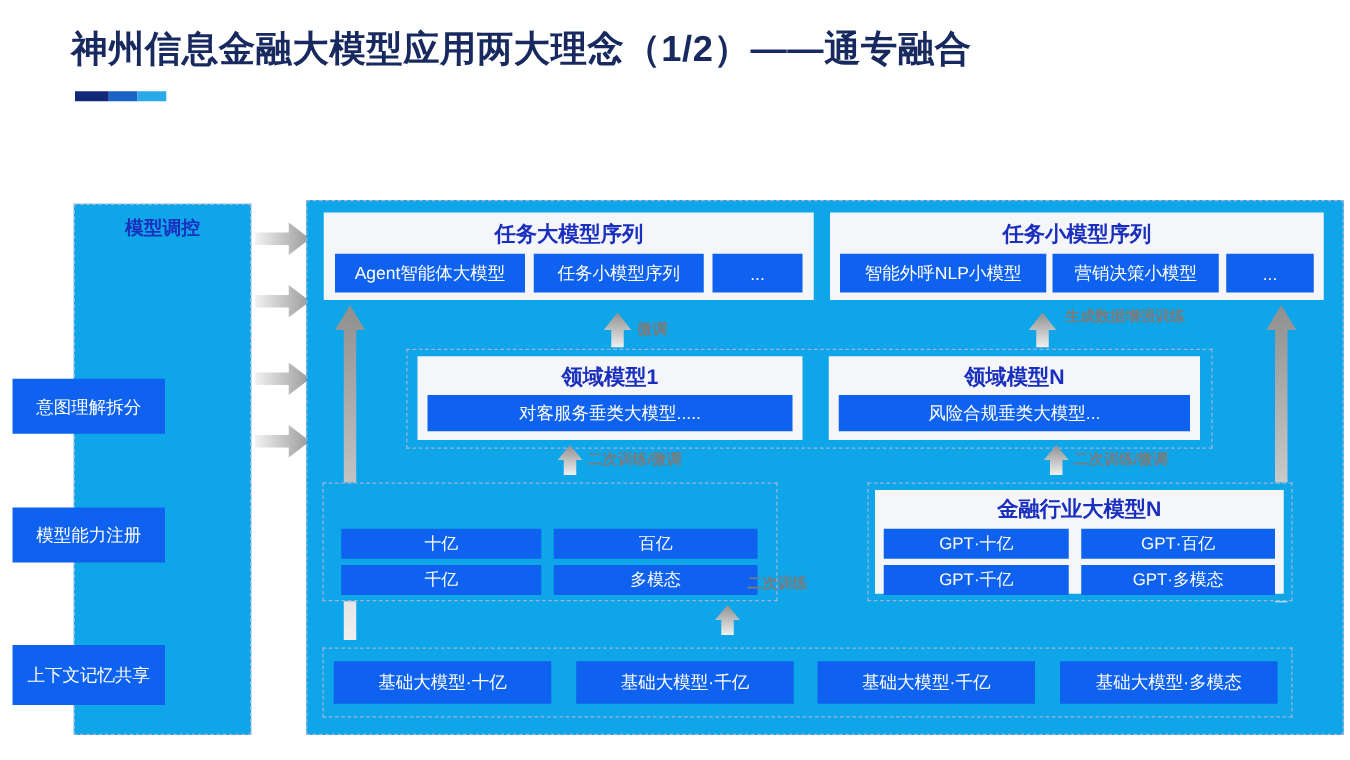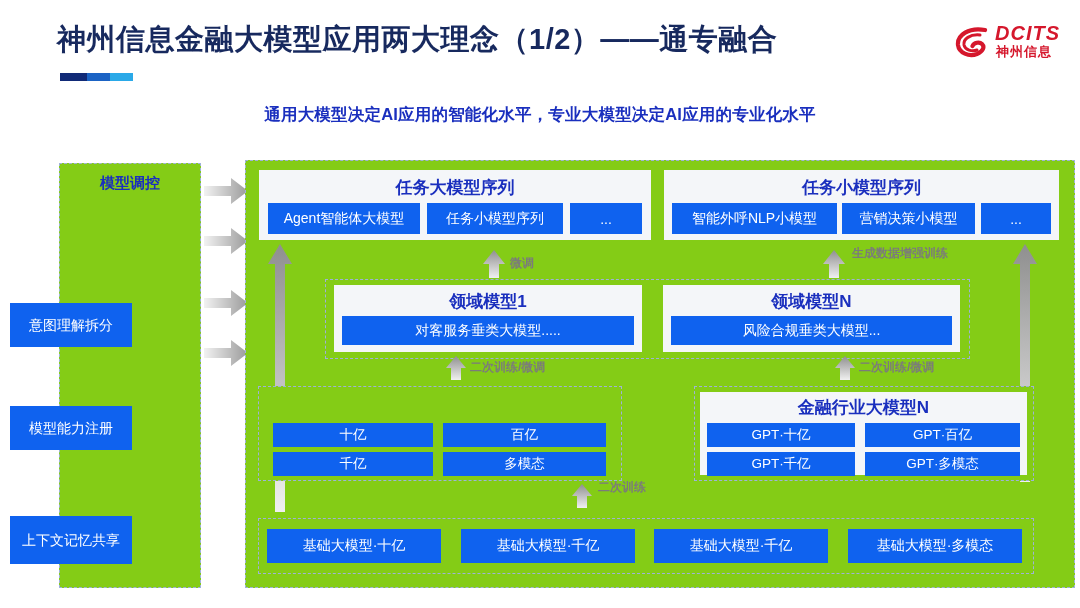--- a/index.html
+++ b/index.html
@@ -45,21 +45,21 @@
   .logo .cn{
     position:absolute;left:41px;top:23px;
     font-size:13px;font-weight:bold;color:#d5172c;
     letter-spacing:1px;line-height:14px;
   }
 
   
   .dashed{
     position:absolute;
     border:1px dashed #9fb2d8;
-    background:#84cc16;
+    background:#0ea5e9;
     box-sizing:border-box;
   }
   .panel{
     position:absolute;
     background:#f4f6f9;
     box-sizing:border-box;
   }
   .panel-title{
     text-align:center;font-weight:bold;color:#1a2fbe;
     font-size:17px;line-height:26px;
@@ -99,30 +99,21 @@
 <body>
 
 <div class="slide">
 
   <div class="title">神州信息金融大模型应用两大理念（1/2）——通专融合</div>
   <div class="accent-bar">
     <i class="ab1"></i>
     <i class="ab2"></i>
     <i class="ab3"></i>
   </div>
-  <div class="subtitle">通用大模型决定AI应用的智能化水平，专业大模型决定AI应用的专业化水平</div>
-
-  <div class="logo">
-    <svg class="mark" viewBox="0 0 36 34">
-      <path d="M30 4 C14 1, 2 9, 3 19 C4 27, 14 31, 22 28 C28 25.5, 30 21, 27 18 C24.5 15.5, 19 16.5, 17.5 20" fill="none" stroke="#d5172c" stroke-width="4.2" stroke-linecap="round"></path>
-      <path d="M25 9 C15 8, 8 13, 9 19 C10 24, 17 26, 22 24" fill="none" stroke="#d5172c" stroke-width="3" stroke-linecap="round"></path>
-    </svg>
-    <div class="brand">DCITS</div>
-    <div class="cn">神州信息</div>
-  </div>
+
 
   <div class="dashed" id="sidebar">
     <div class="panel-title">模型调控</div>
   </div>
   <div class="side-item" style="top:303px;height:44px;">意图理解拆分</div>
   <div class="side-item" style="top:406px;height:44px;">模型能力注册</div>
   <div class="side-item" style="top:516px;height:48px;">上下文记忆共享</div>
 
   <svg class="arrow-right" style="left:204px;top:178px;width:44px;height:26px;" viewBox="0 0 44 26">
     <defs>
@@ -215,21 +206,21 @@
     <div class="panel-title" style="padding-top:3px;">金融行业大模型N</div>
   </div>
   <div class="bluebox sm" style="left:707px;top:423px;width:148px;height:24px;">GPT·十亿</div>
   <div class="bluebox sm" style="left:865px;top:423px;width:155px;height:24px;">GPT·百亿</div>
   <div class="bluebox sm" style="left:707px;top:452px;width:148px;height:24px;">GPT·千亿</div>
   <div class="bluebox sm" style="left:865px;top:452px;width:155px;height:24px;">GPT·多模态</div>
 
   <svg class="arrow-up" style="left:572px;top:484px;width:20px;height:24px;" viewBox="0 0 20 24">
     <path d="M10 0 L20 12 H15 V24 H5 V12 H0 Z" fill="url(#gu1)"></path>
   </svg>
-  <div class="arrow-label" style="left:598px;top:480px;">二次训练</div>
+  <div class="arrow-label" style="left:598px;top:459px;">二次训练</div>
 
   <div class="dashed" style="left:258px;top:518px;width:776px;height:56px;"></div>
   <div class="bluebox" style="left:267px;top:529px;width:174px;height:34px;">基础大模型·十亿</div>
   <div class="bluebox" style="left:461px;top:529px;width:174px;height:34px;">基础大模型·千亿</div>
   <div class="bluebox" style="left:654px;top:529px;width:174px;height:34px;">基础大模型·千亿</div>
   <div class="bluebox" style="left:848px;top:529px;width:174px;height:34px;">基础大模型·多模态</div>
 
 </div>
 
 </body></html>

